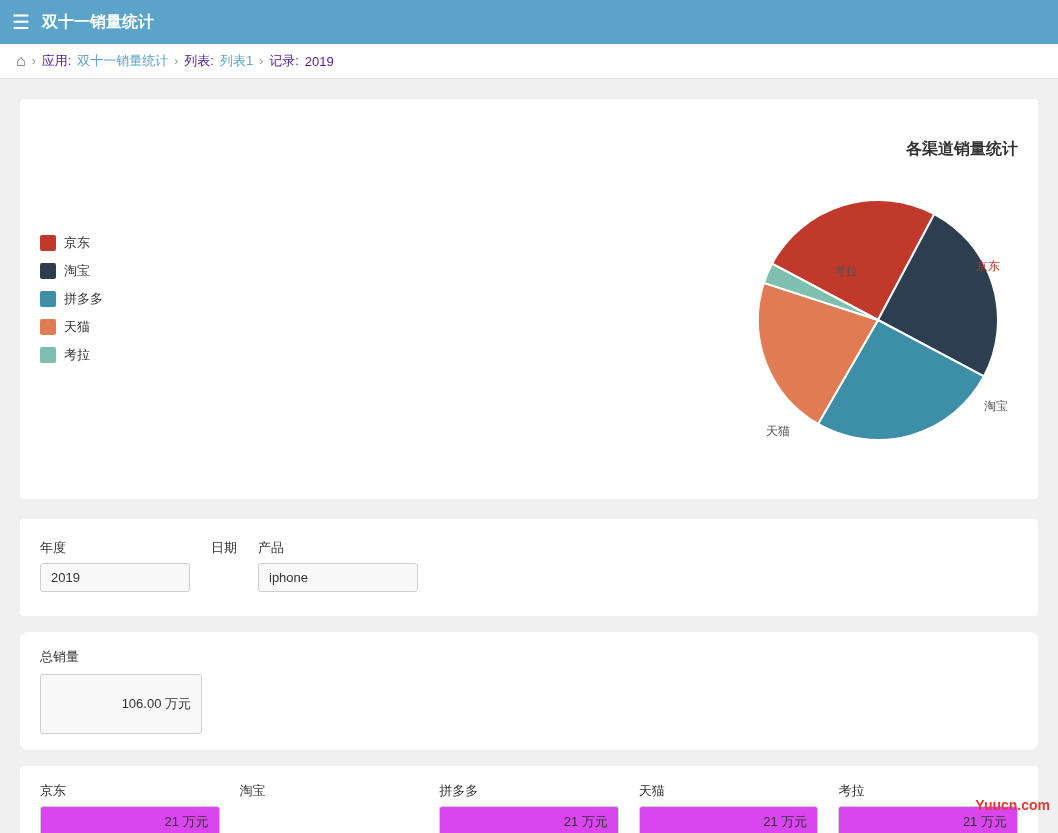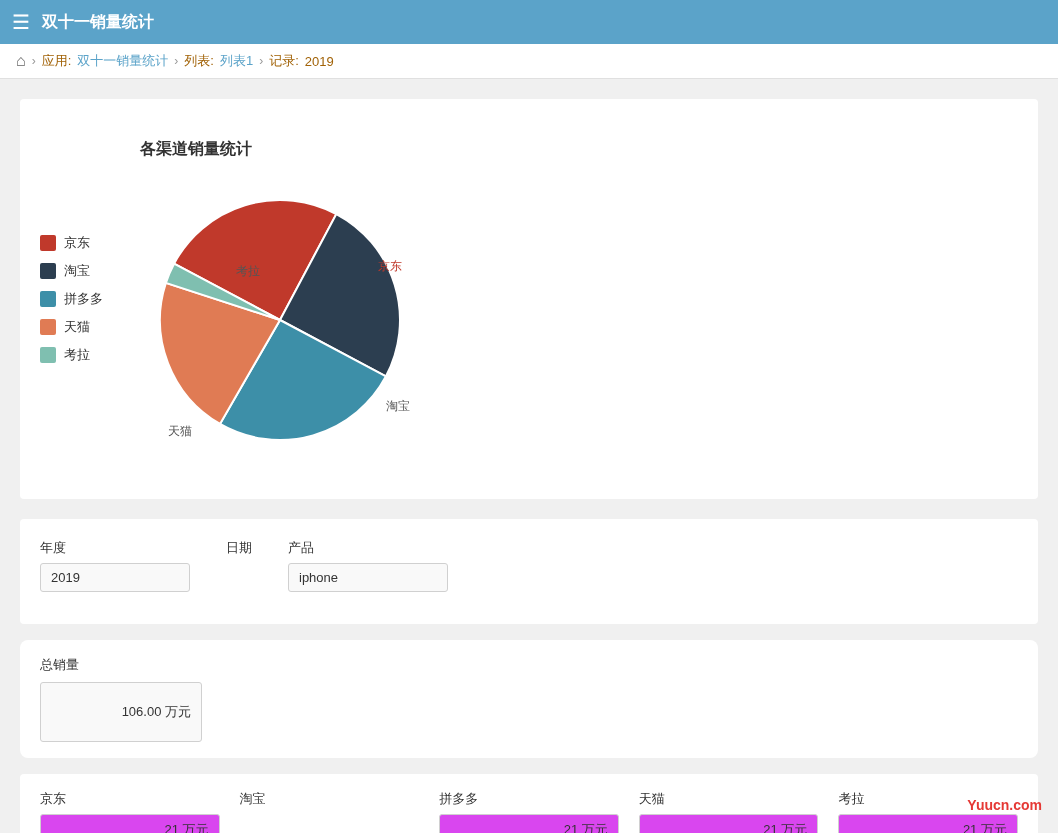--- a/index.html
+++ b/index.html
@@ -41,21 +41,21 @@
     }
     .breadcrumb-sep {
       color: #999;
       font-size: 12px;
     }
     .breadcrumb-link {
       color: #5ba3c9;
       cursor: pointer;
     }
     .breadcrumb-text {
-      color: #a16207;
+      color: #4c1d95;
     }
 
     
     .main {
       padding: 20px;
     }
 
     
     .chart-section {
       background: white;
@@ -84,21 +84,21 @@
       width: 16px;
       height: 16px;
       border-radius: 2px;
       flex-shrink: 0;
     }
 
     .chart-container {
       flex: 1;
       display: flex;
       flex-direction: column;
-      align-items: flex-start;
+      align-items: flex-end;
     }
     .chart-title {
       font-size: 16px;
       font-weight: bold;
       margin-bottom: 20px;
       color: #333;
     }
 
     .pie-wrapper {
       position: relative;
@@ -113,22 +113,22 @@
     
     .form-section {
       background: white;
       border-radius: 4px;
       padding: 20px;
       margin-bottom: 16px;
     }
 
     .form-row {
       display: flex;
-      gap: 36px;
-      margin-bottom: 12px;
+      gap: 21px;
+      margin-bottom: 4px;
     }
 
     .form-group {
       display: flex;
       flex-direction: column;
       gap: 6px;
     }
 
     .form-label {
       font-size: 13px;
@@ -198,21 +198,21 @@
       padding: 6px 10px;
       font-size: 13px;
       text-align: right;
       color: #333;
     }
 
     
     .watermark {
       position: fixed;
       bottom: 20px;
-      right: 16px;
+      right: 8px;
       color: #e53935;
       font-size: 14px;
       font-weight: bold;
     }
   </style>
 </head>
 <body>
 
 <div class="header">
   <span class="header-menu-icon">☰</span>

